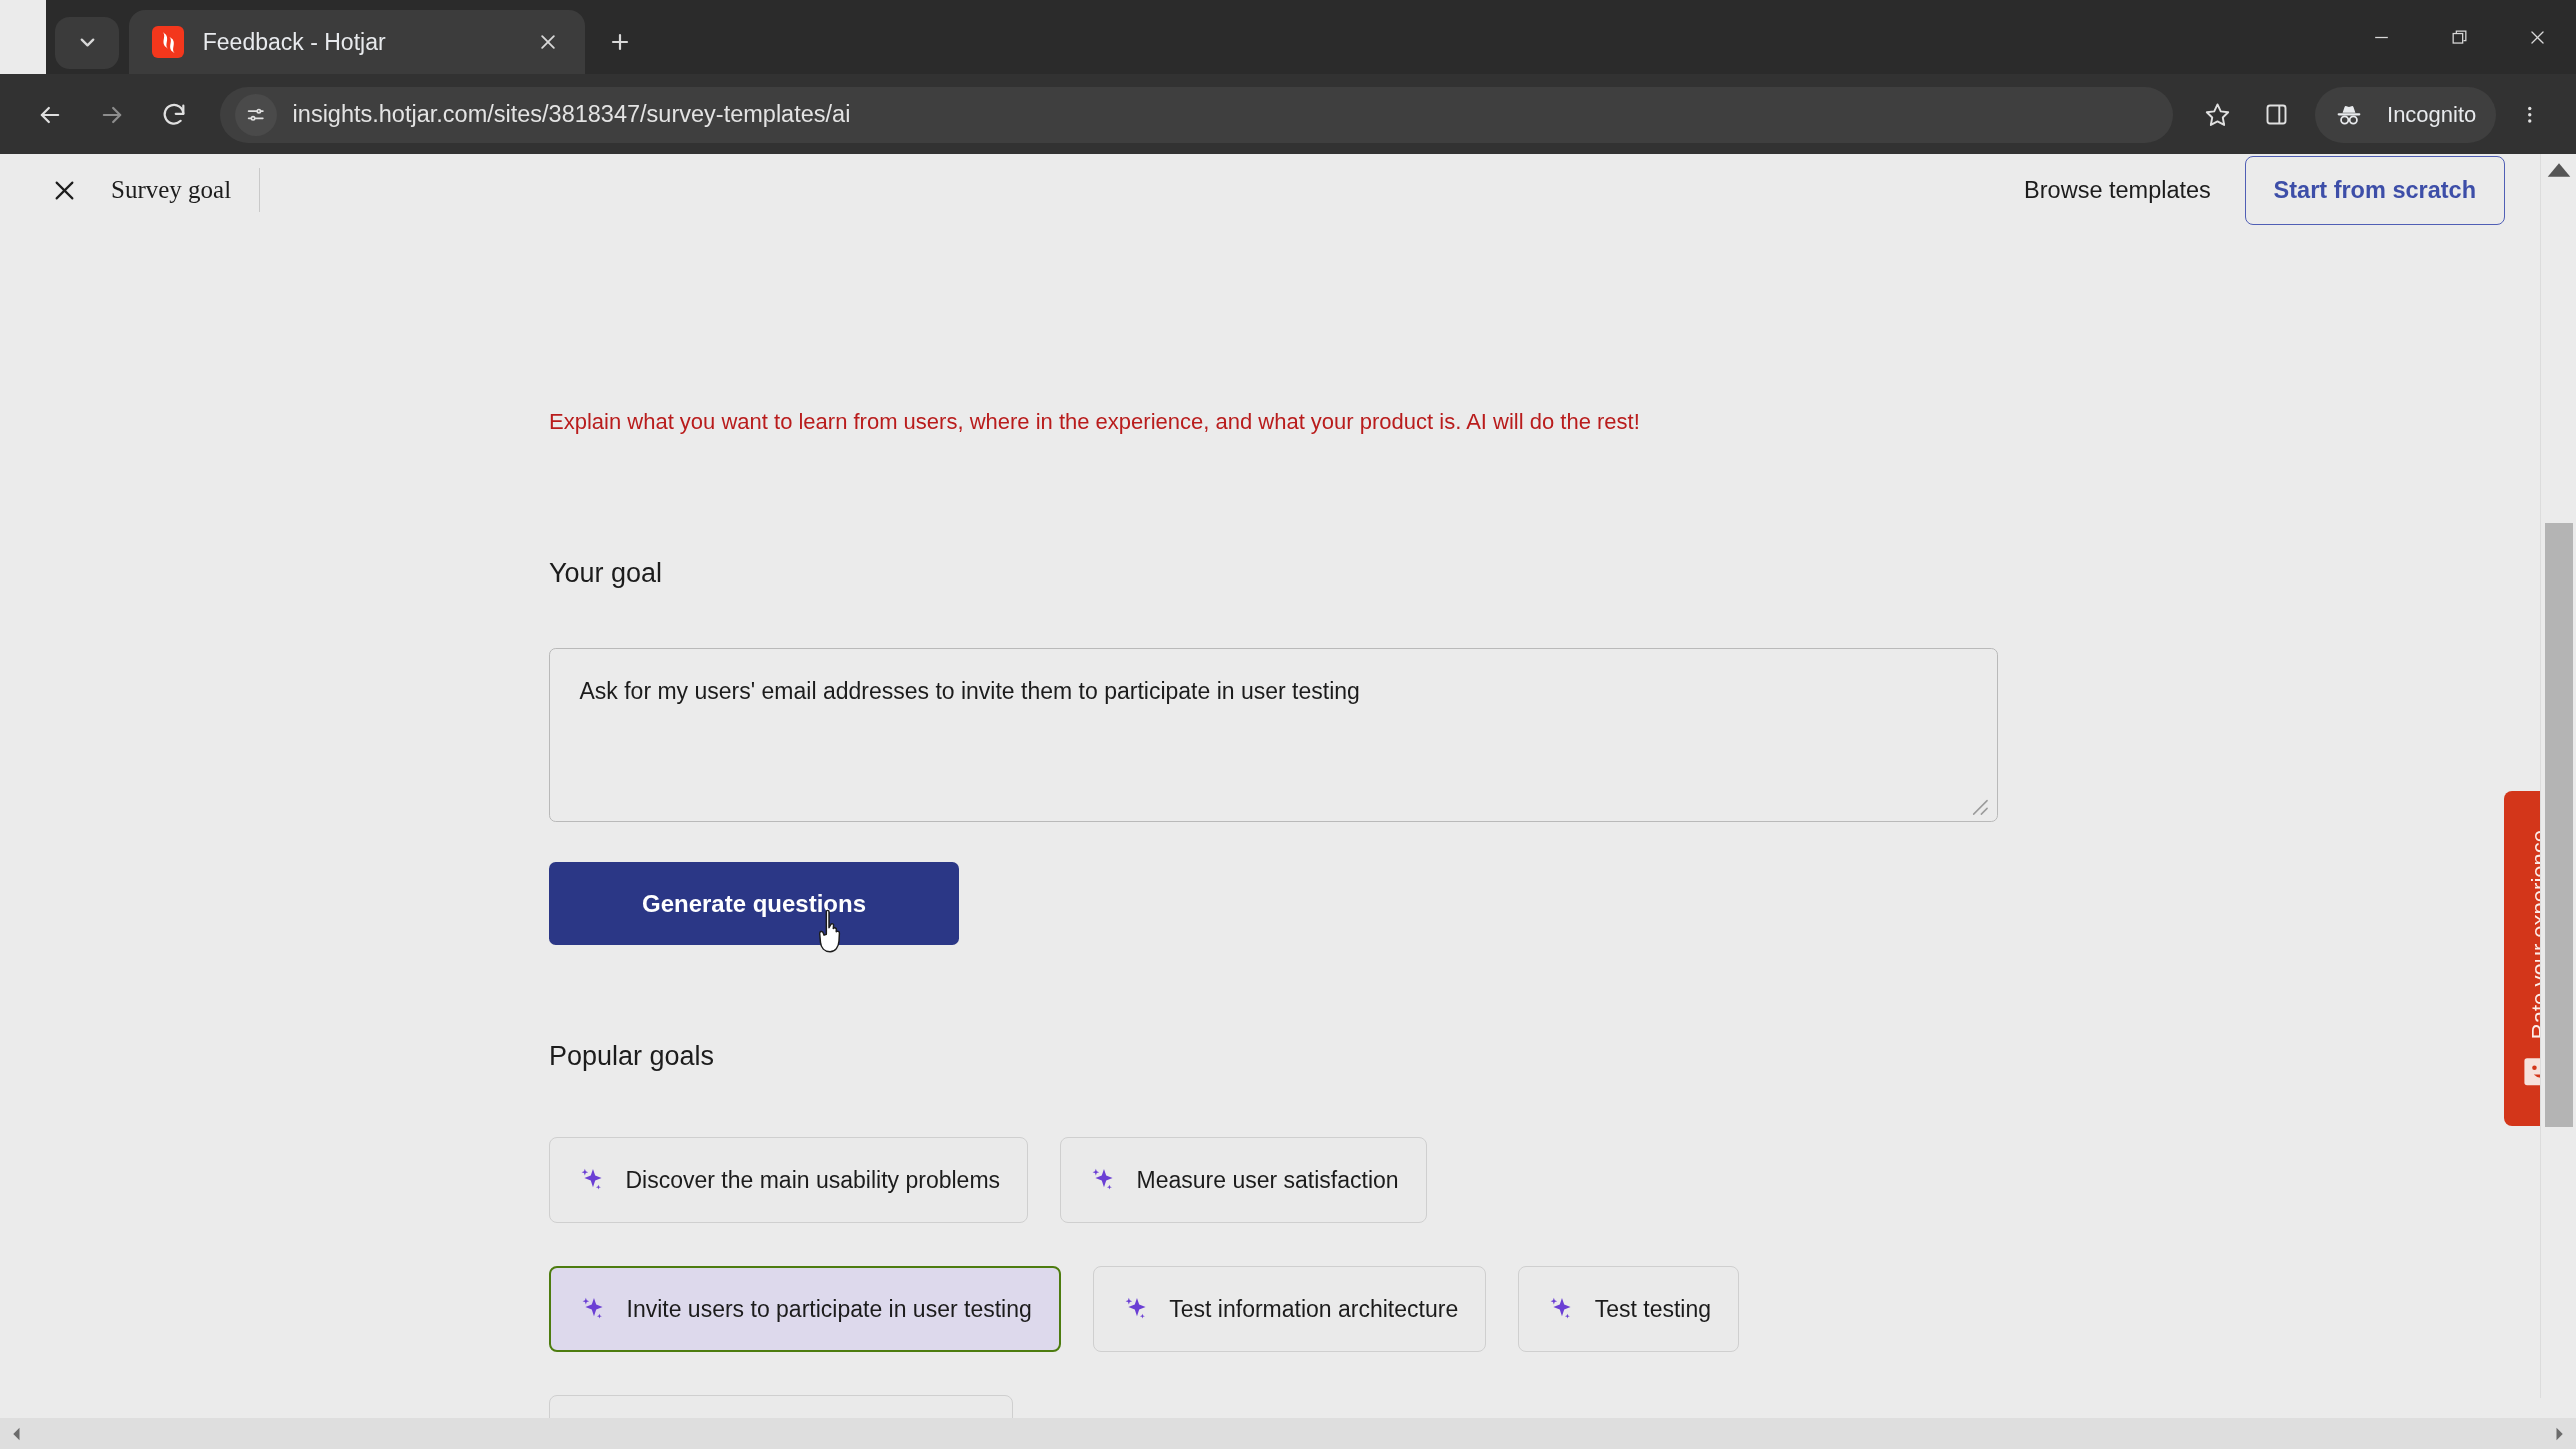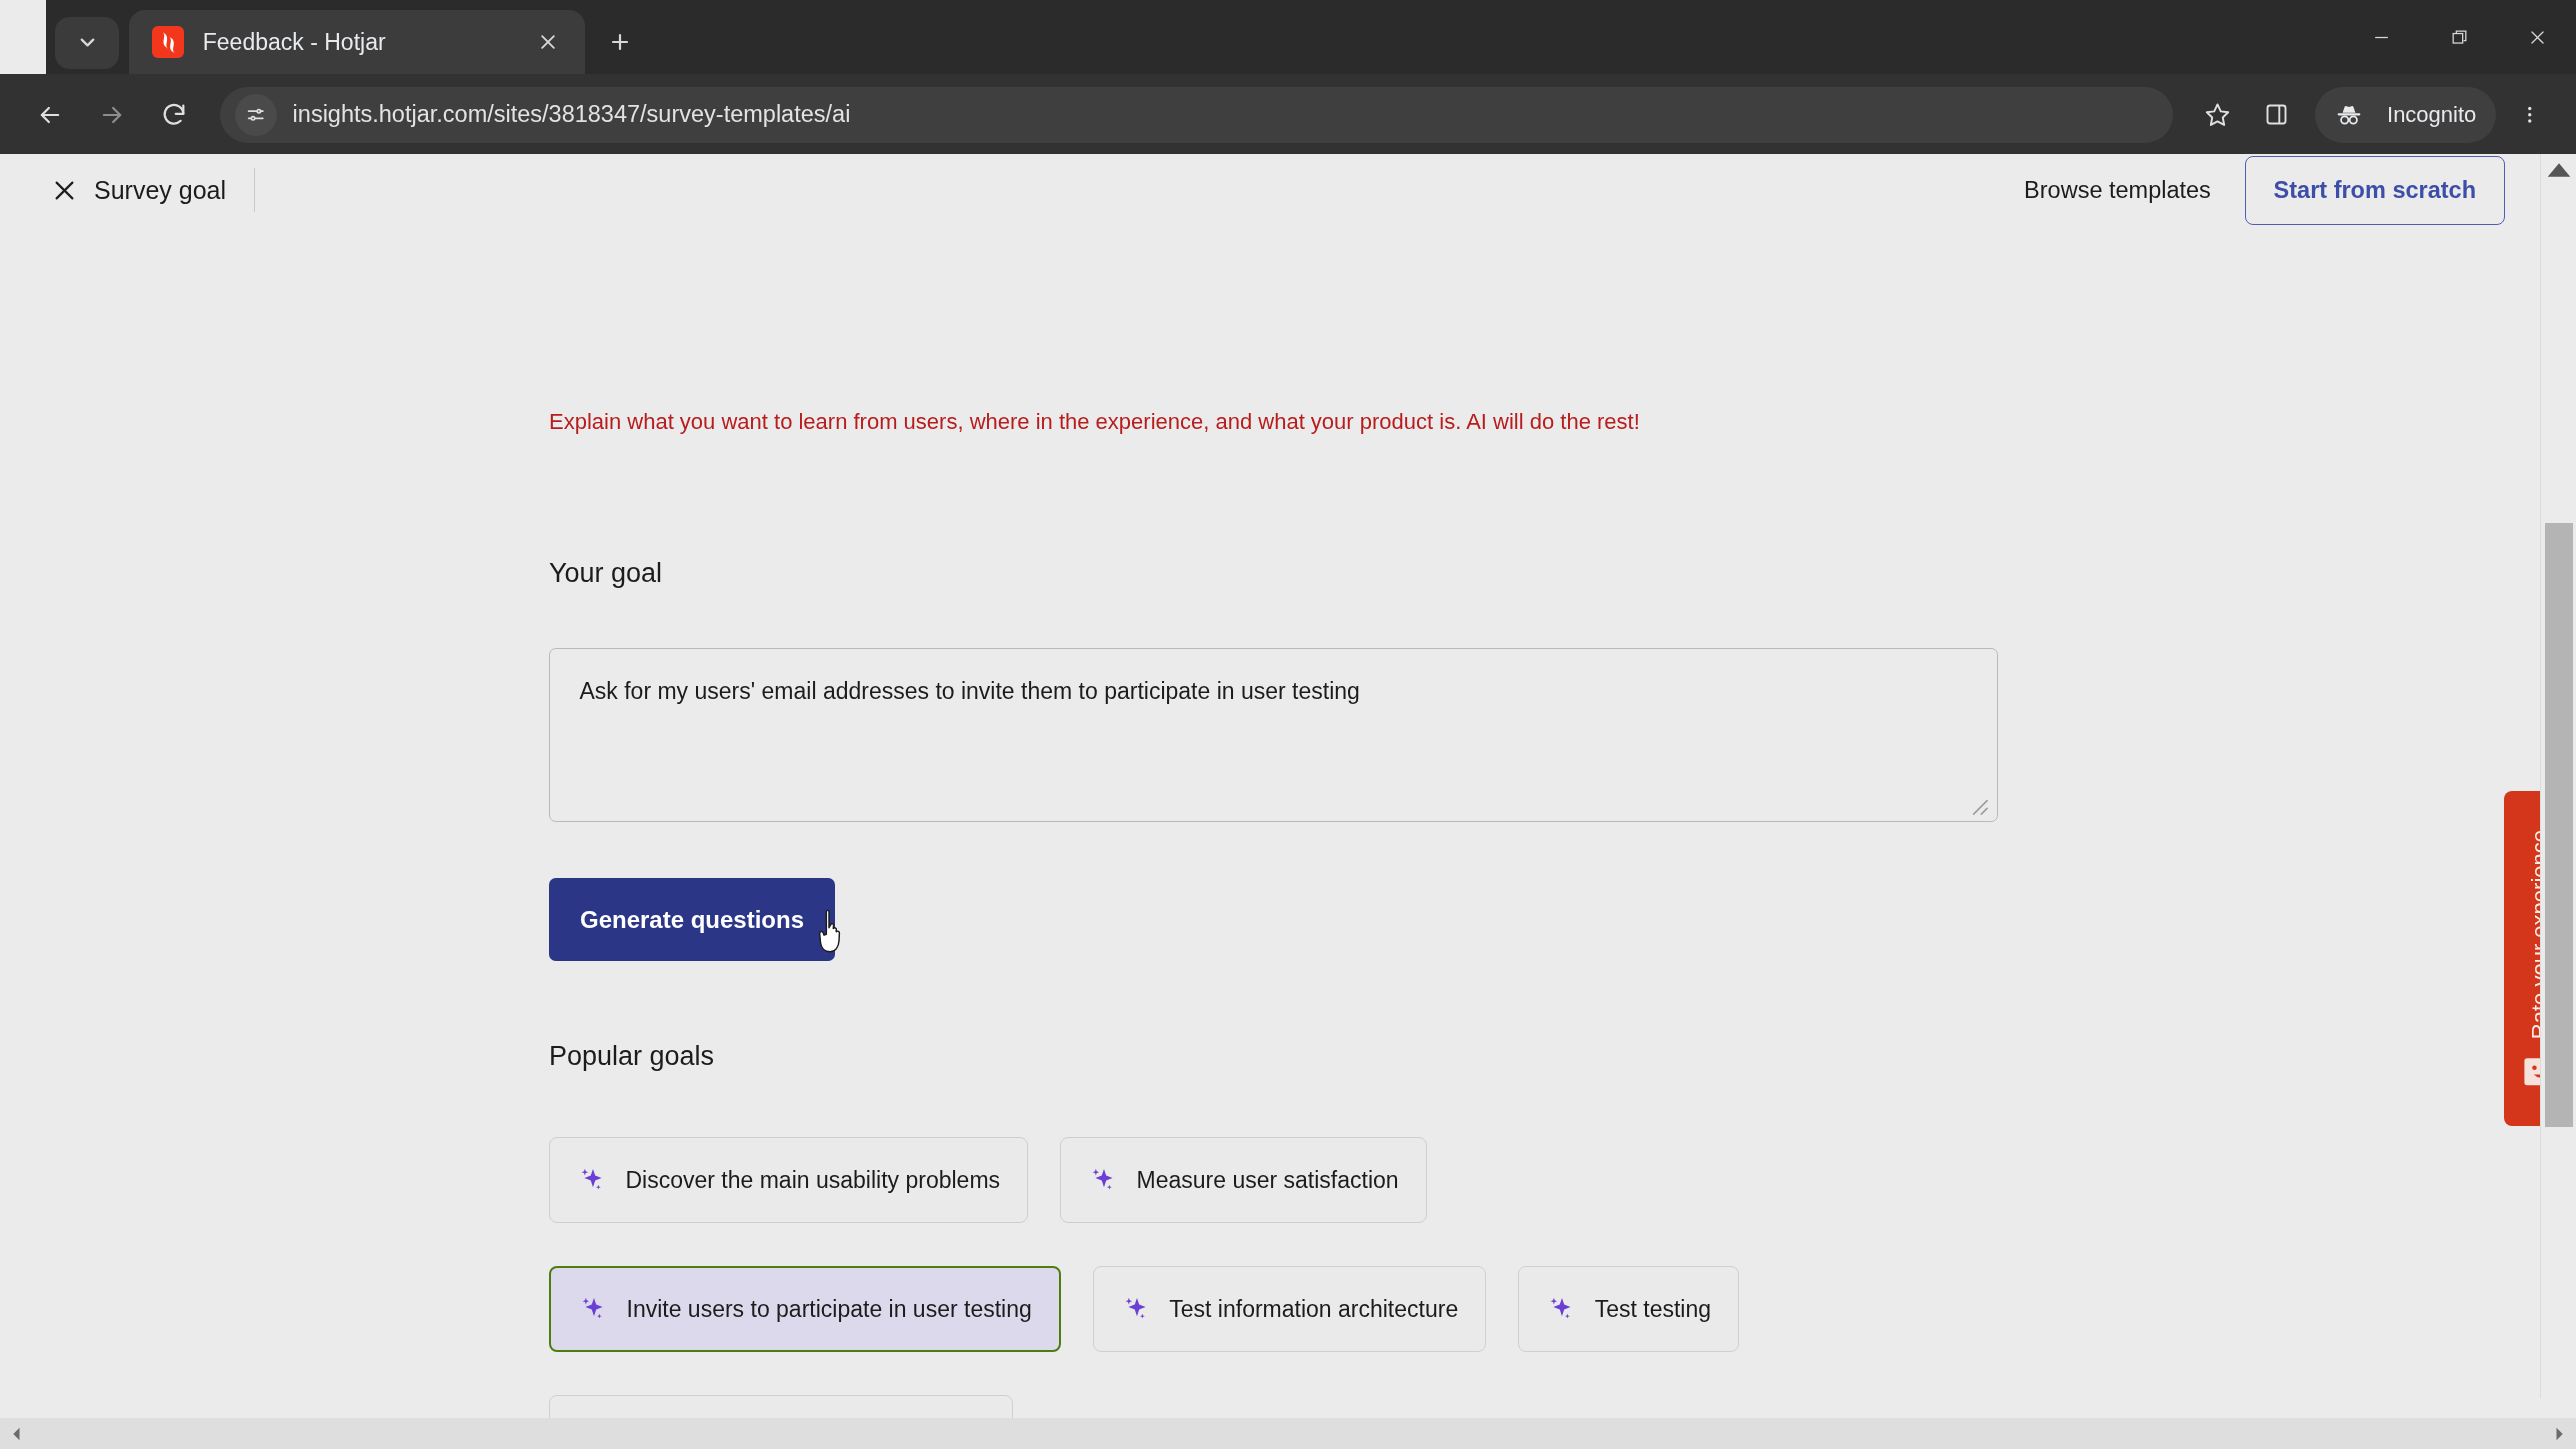--- a/index.html
+++ b/index.html
@@ -121,21 +121,21 @@
     display: flex; align-items: center;
     padding: 0 35px 0 40px;
     z-index: 10;
   }
   .close-x {
     width: 48px; height: 48px; flex: none;
     display: flex; align-items: center; justify-content: center;
   }
   .close-x svg { width: 27px; height: 27px; }
   .app-title {
-    font-size: 25px; color: #1c1c1c; margin-left: 6px; white-space: nowrap;
+    font-size: 25px; color: #1c1c1c; margin-left: 23px; white-space: nowrap; font-family: Liberation Serif, serif;
   }
   .header-divider {
     width: 1.3px; height: 44px; background: #c9c9c9; margin-left: 28px;
   }
   .header-spacer { flex: 1; }
   .browse-templates {
     font-size: 23.5px; color: #1c1c1c; white-space: nowrap;
     padding: 12px 6.7px; margin-right: 27px;
   }
   .start-scratch {
@@ -170,26 +170,25 @@
     line-height: 1.4;
     overflow: hidden;
   }
   .resize-grip {
     position: absolute; left: 1966px; top: 639px;
     width: 23px; height: 23px; pointer-events: none;
   }
 
   .generate-btn {
     position: absolute; left: 549px; top: 708px;
-    width: 286px; height: 83px;
+    width: 410px; height: 83px;
     background: #2b3786; border: none; border-radius: 6.7px;
     color: #ffffff; font-size: 24px; font-weight: 700;
     font-family: "Liberation Sans", sans-serif;
     cursor: pointer;
-    margin-top: 16px;
   }
 
   .chip-row { position: absolute; left: 549px; display: flex; }
   #chip-row-0 { top: 983px; }
   #chip-row-1 { top: 1112px; }
   #chip-row-2 { top: 1241px; }
 
   .chip {
     height: 86px;
     background: #eaeaea;

